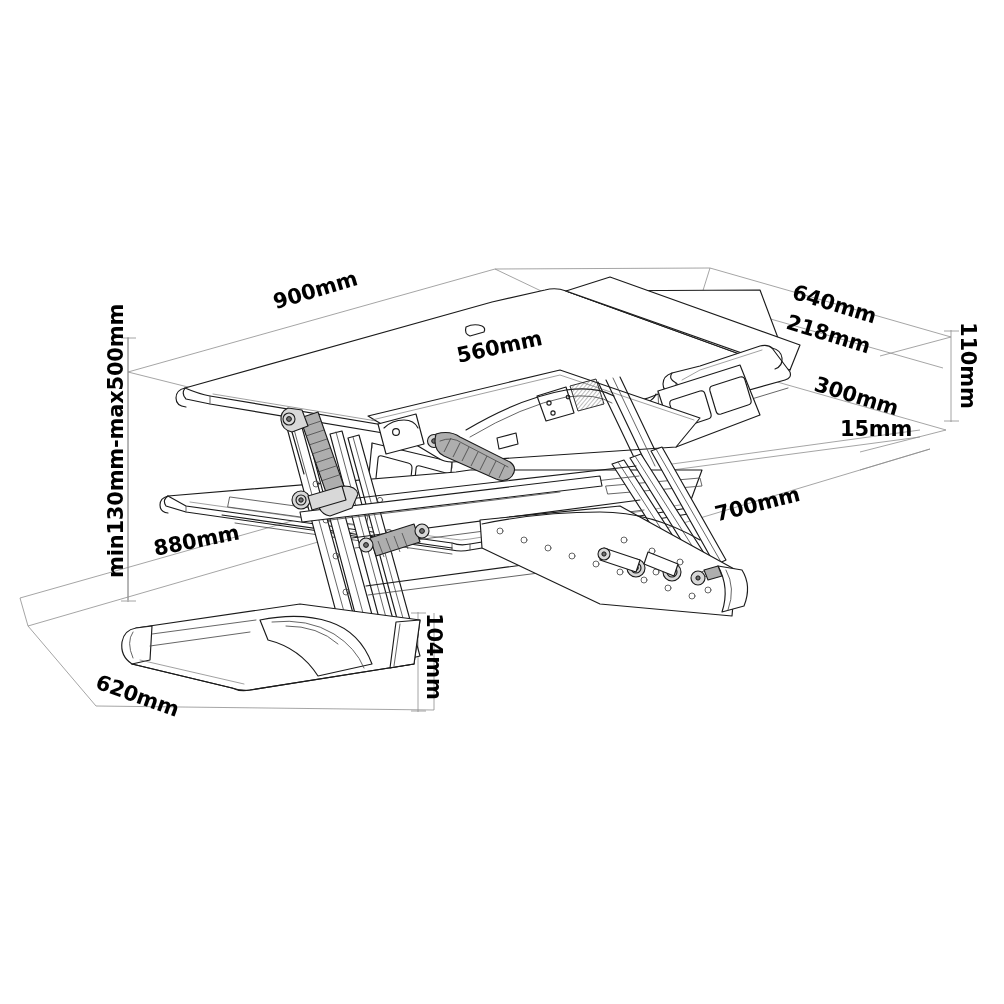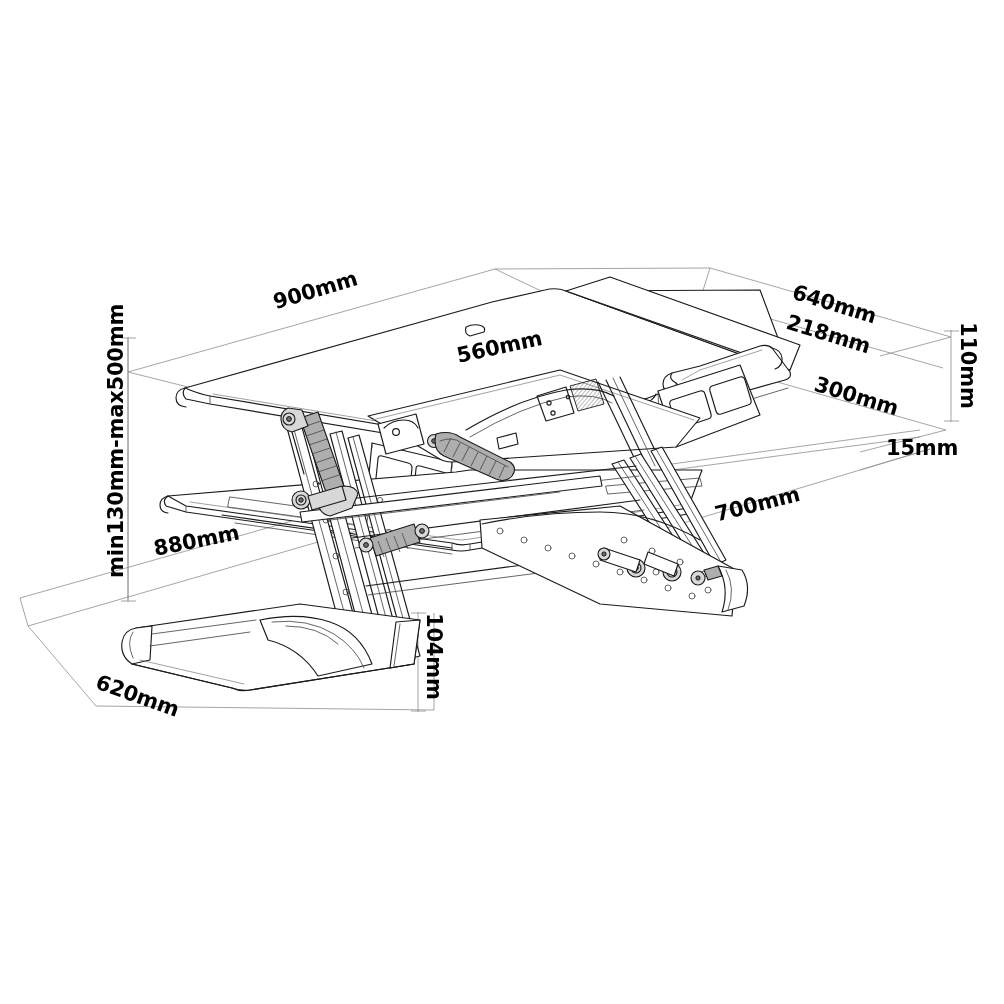--- a/index.html
+++ b/index.html
@@ -50,21 +50,21 @@
     white-space: nowrap;
     letter-spacing: -0.2px;
     transform-origin: 0 0;
     user-select: none;
   }
   .lbl-900  { left: 271px; top: 293px; transform: rotate(-16.5deg); }
   .lbl-560  { left: 455px; top: 346px; transform: rotate(-12deg); }
   .lbl-640  { left: 796px; top: 282px; transform: rotate(17deg); }
   .lbl-218  { left: 790px; top: 312px; transform: rotate(17deg); }
   .lbl-300  { left: 818px; top: 374px; transform: rotate(17deg); }
-  .lbl-15   { left: 840px; top: 438px; transform: rotate(0deg); margin-left: 46px; }
+  .lbl-15   { left: 840px; top: 419px; transform: rotate(0deg); }
   .lbl-110  { left: 978px; top: 322px; transform: rotate(90deg); }
   .lbl-700  { left: 713px; top: 505px; transform: rotate(-14deg); }
   .lbl-880  { left: 152px; top: 539px; transform: rotate(-11deg); }
   .lbl-620  { left: 100px; top: 672px; transform: rotate(19.5deg); }
   .lbl-104  { left: 444px; top: 613px; transform: rotate(90deg); }
   .lbl-height {
     left: 106px; top: 578px;
     transform: rotate(-90deg);
     font-size: 21px;
   }

